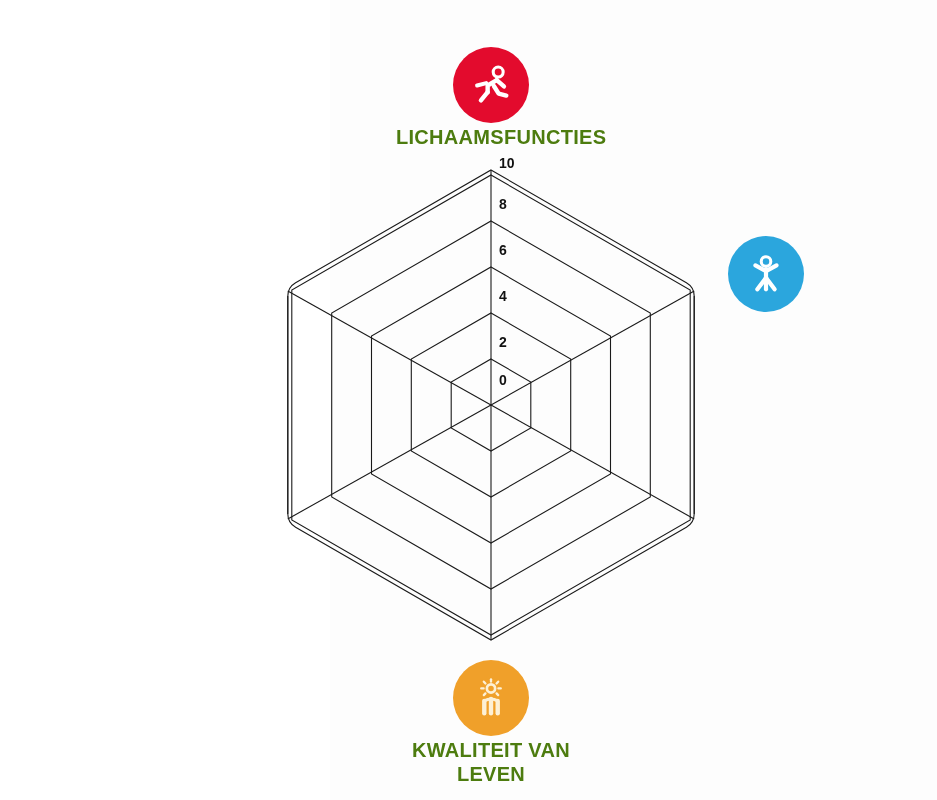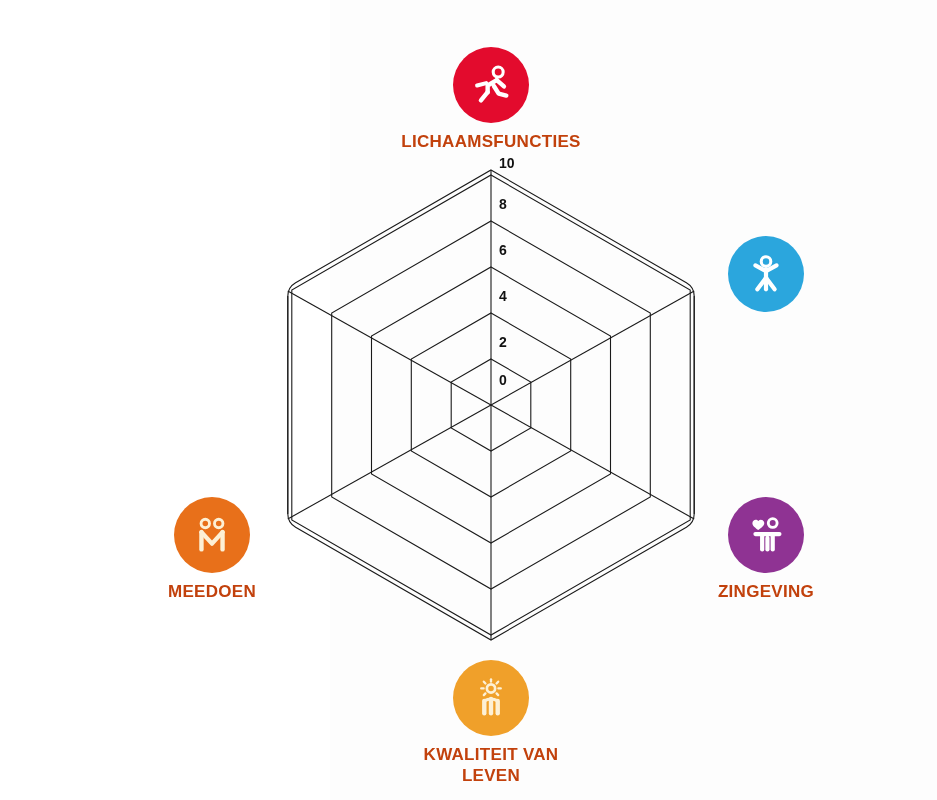--- a/index.html
+++ b/index.html
@@ -64,27 +64,27 @@
     width: 76px;
     height: 76px;
     border-radius: 50%;
     margin: 0 auto;
     display: flex;
     align-items: center;
     justify-content: center;
   }
   .badge svg { display: block; }
   .node-label {
-    margin-top: 9px;
+    margin-top: 2px;
     font-family: "Liberation Sans", sans-serif;
-    font-size: 17px;
+    font-size: 20px;
     font-weight: 600;
     letter-spacing: 0.3px;
     line-height: 1.22;
-    color: #c2410c;
+    color: #4d7c0f;
     text-transform: uppercase;
     white-space: pre-line;
   }
 
   
   #node-lichaamsfuncties { left: 491px; top: 47px; }
   #node-mentaal          { left: 766px; top: 236px; }
   #node-zingeving        { left: 766px; top: 497px; }
   #node-kwaliteit        { left: 491px; top: 660px; }
   #node-meedoen          { left: 212px; top: 497px; }
@@ -170,34 +170,20 @@
         <circle cx="24" cy="11" r="5" fill="none" stroke="#fff" stroke-width="3.2"></circle>
         <path d="M24 19 L24 40" fill="none" stroke="#fff" stroke-width="4.4" stroke-linecap="round"></path>
         <path d="M24 21 L13 15" fill="none" stroke="#fff" stroke-width="4.4" stroke-linecap="round"></path>
         <path d="M24 21 L35 15" fill="none" stroke="#fff" stroke-width="4.4" stroke-linecap="round"></path>
         <path d="M24 28 L15 40" fill="none" stroke="#fff" stroke-width="4.4" stroke-linecap="round"></path>
         <path d="M24 28 L33 40" fill="none" stroke="#fff" stroke-width="4.4" stroke-linecap="round"></path>
       </svg>
     </div>
   </div>
 
-  <div class="node" id="node-zingeving">
-    <div class="badge" style="background:#8f3393;">
-      <svg width="46" height="46" viewBox="0 0 48 48">
-        <path d="M16 9.5 c-2.2,-2.6 -6.2,-1 -6.2,2.2 c0,2.8 3.6,5.3 6.2,7.1
-                 c2.6,-1.8 6.2,-4.3 6.2,-7.1 c0,-3.2 -4,-4.8 -6.2,-2.2 z" fill="#fff"></path>
-        <circle cx="31" cy="11.5" r="4.6" fill="none" stroke="#fff" stroke-width="3"></circle>
-        <path d="M13 23 L38 23" fill="none" stroke="#fff" stroke-width="4.4" stroke-linecap="round"></path>
-        <path d="M20 23 L20 39" fill="none" stroke="#fff" stroke-width="4.4" stroke-linecap="round"></path>
-        <path d="M31 23 L31 39" fill="none" stroke="#fff" stroke-width="4.4" stroke-linecap="round"></path>
-        <path d="M25.5 27 L25.5 39" fill="none" stroke="#fff" stroke-width="4.4" stroke-linecap="round"></path>
-      </svg>
-    </div>
-    <div class="node-label">ZINGEVING</div>
-  </div>
 
   <div class="node" id="node-kwaliteit">
     <div class="badge" style="background:#f0a02a;">
       <svg width="46" height="46" viewBox="0 0 48 48">
         <circle cx="24" cy="14" r="4.3" fill="none" stroke="#fdf0d5" stroke-width="2.8"></circle>
         <g stroke="#fdf0d5" stroke-width="2.4" stroke-linecap="round">
           <line x1="24" y1="4.5" x2="24" y2="7"></line>
           <line x1="16.5" y1="7" x2="18.2" y2="8.8"></line>
           <line x1="31.5" y1="7" x2="29.8" y2="8.8"></line>
           <line x1="13.8" y1="14" x2="16.3" y2="14"></line>
@@ -207,27 +193,15 @@
         </g>
         <path d="M17 27 L17 40" fill="none" stroke="#fdf0d5" stroke-width="4.6" stroke-linecap="round"></path>
         <path d="M24 25 L24 40" fill="none" stroke="#fdf0d5" stroke-width="4.6" stroke-linecap="round"></path>
         <path d="M31 27 L31 40" fill="none" stroke="#fdf0d5" stroke-width="4.6" stroke-linecap="round"></path>
         <path d="M17 27 Q24 23 31 27" fill="none" stroke="#fdf0d5" stroke-width="3.2" stroke-linecap="round"></path>
       </svg>
     </div>
     <div class="node-label">KWALITEIT VAN LEVEN</div>
   </div>
 
-  <div class="node" id="node-meedoen">
-    <div class="badge" style="background:#e8701a;">
-      <svg width="46" height="46" viewBox="0 0 48 48">
-        <circle cx="17" cy="12" r="4.4" fill="none" stroke="#fdf0d5" stroke-width="3"></circle>
-        <circle cx="31" cy="12" r="4.4" fill="none" stroke="#fdf0d5" stroke-width="3"></circle>
-        <path d="M13 21 L13 39" fill="none" stroke="#fdf0d5" stroke-width="4.6" stroke-linecap="round"></path>
-        <path d="M35 21 L35 39" fill="none" stroke="#fdf0d5" stroke-width="4.6" stroke-linecap="round"></path>
-        <path d="M13 21 L24 33 L35 21" fill="none" stroke="#fdf0d5" stroke-width="4.6" stroke-linecap="round" stroke-linejoin="round"></path>
-      </svg>
-    </div>
-    <div class="node-label">MEEDOEN</div>
-  </div>
 
 
 </div>
 
 </body></html>

